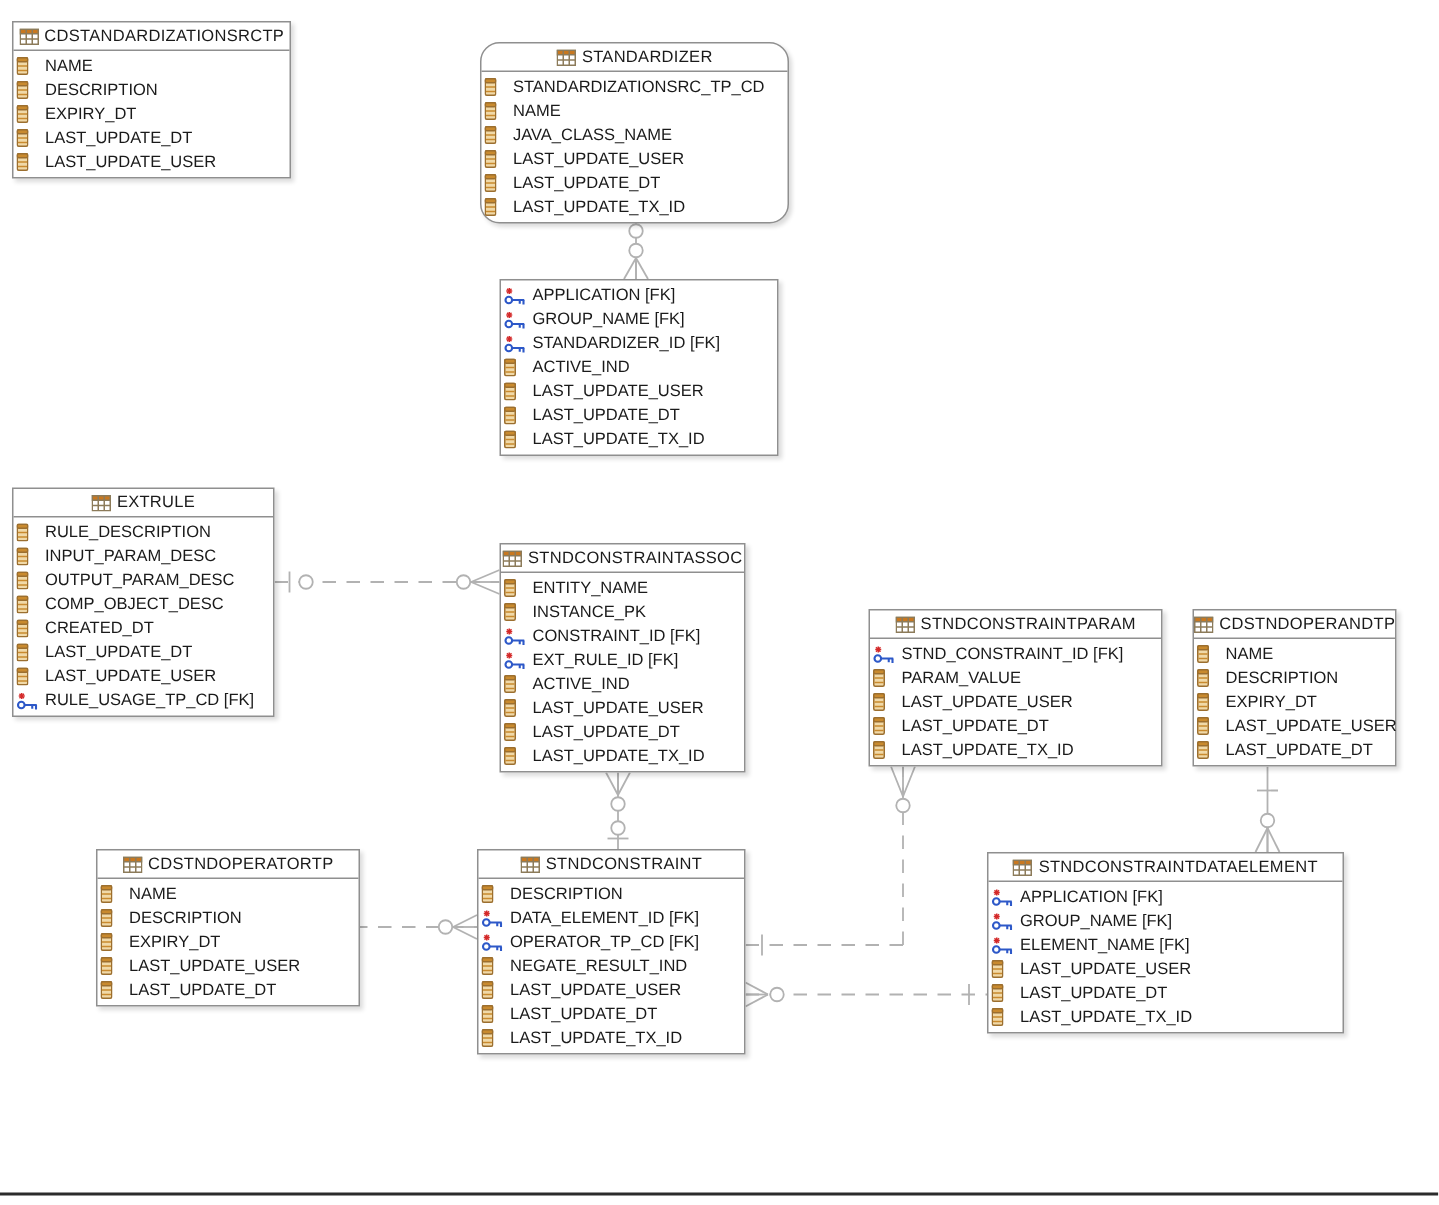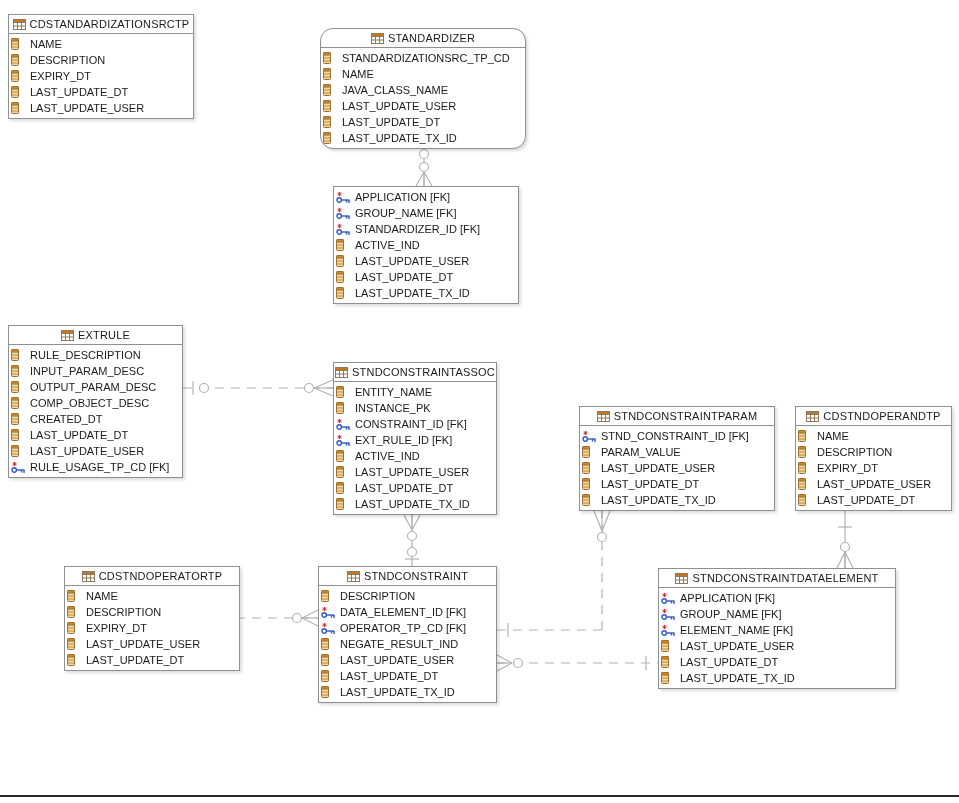--- a/index.html
+++ b/index.html
@@ -678,21 +678,21 @@
                 <rect x="0.5" y="0.5" width="7" height="11" rx="1" fill="#f0d9a8" stroke="#9c6f2f"></rect>
                 <rect x="0.5" y="0.5" width="7" height="2.6" rx="1" fill="#c98a2e" stroke="#9c6f2f"></rect>
                 <line x1="1" y1="6" x2="7" y2="6" stroke="#c98a2e"></line>
                 <line x1="1" y1="9" x2="7" y2="9" stroke="#c98a2e"></line>
               </svg>
             </span>
     <span class="col-label">LAST_UPDATE_TX_ID</span>
   </div>
         </div>
   </div>
-      <div class="entity" style="left: 795px; top: 406px; width: 157px;">
+      <div class="entity" style="left: 795px; top: 406px; width: 136px;">
     <div class="entity-header">
       <span class="hdr-icon">
             <svg width="13" height="11" viewBox="0 0 13 11">
               <rect x="0.5" y="0.5" width="12" height="10" fill="#ffffff" stroke="#8c7b5a"></rect>
               <rect x="0.5" y="0.5" width="12" height="3" fill="#c87820" stroke="#8c7b5a"></rect>
               <line x1="4.5" y1="0.5" x2="4.5" y2="10.5" stroke="#8c7b5a"></line>
               <line x1="8.5" y1="0.5" x2="8.5" y2="10.5" stroke="#8c7b5a"></line>
               <line x1="0.5" y1="7" x2="12.5" y2="7" stroke="#8c7b5a"></line>
             </svg>
           </span>

